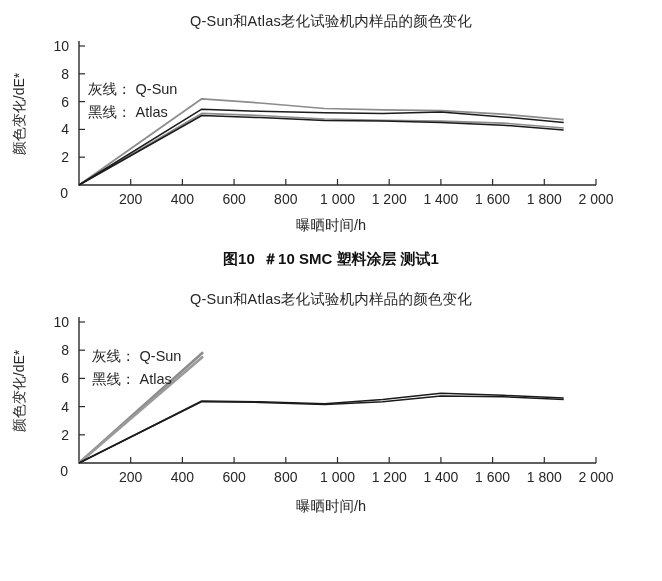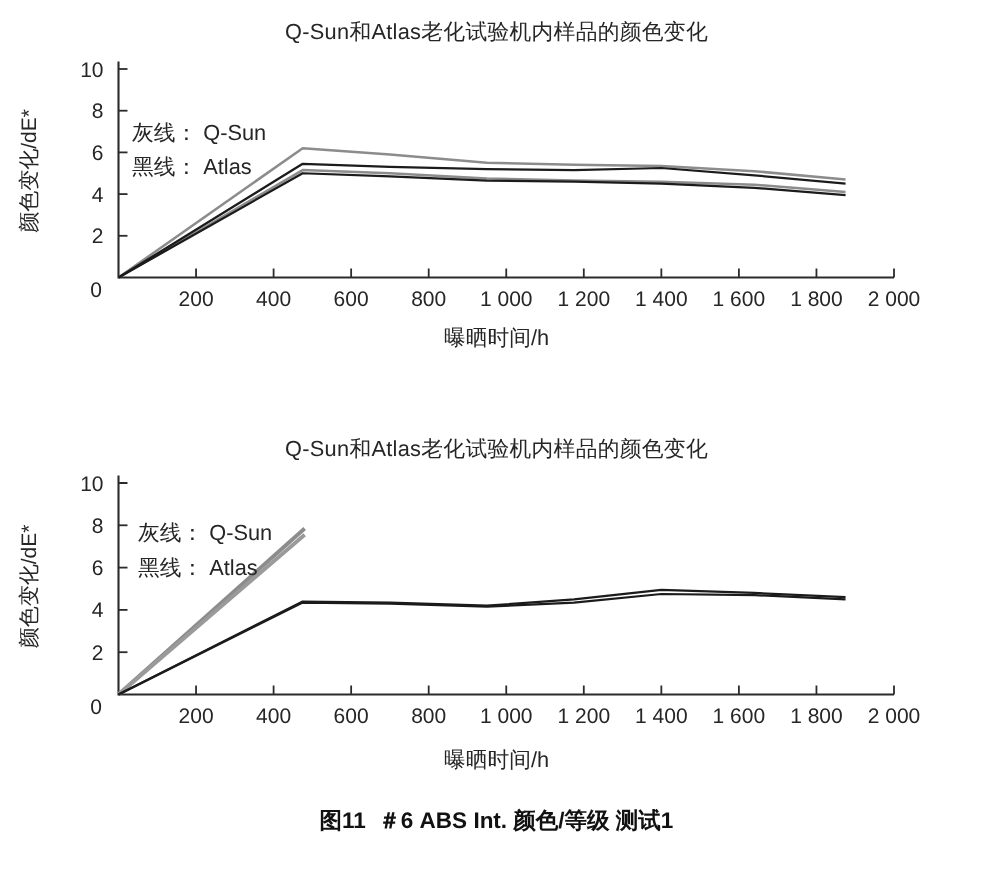--- a/index.html
+++ b/index.html
@@ -79,20 +79,21 @@
 
   <div class="legend" style="left:88px;top:50px">
     <div class="legend-row">灰线： Q-Sun</div>
     <div class="legend-row">黑线： Atlas</div>
   </div>
 
   <div class="ylabel" style="left:-55px;top:105px">颜色变化/dE*</div>
 
   <div class="xlabel" style="top:216px">曝晒时间/h</div>
 
+  <div class="caption" style="top:250px">图10  ＃10 SMC 塑料涂层 测试1</div>
 
   <div class="chart-title" style="top:290px">Q-Sun和Atlas老化试验机内样品的颜色变化</div>
 
   <svg class="chart-canvas" style="top:281px" viewBox="0 0 662 250" xmlns="http://www.w3.org/2000/svg">
       <path d="M 79 36 L 79 182 L 596 182" fill="none" stroke="#2b2b2b" stroke-width="1.4"></path>
       <line x1="130.7" y1="182" x2="130.7" y2="176" stroke="#2b2b2b" stroke-width="1.2"></line>
       <text x="130.7" y="201" text-anchor="middle">200</text>
       <line x1="182.4" y1="182" x2="182.4" y2="176" stroke="#2b2b2b" stroke-width="1.2"></line>
       <text x="182.4" y="201" text-anchor="middle">400</text>
       <line x1="234.1" y1="182" x2="234.1" y2="176" stroke="#2b2b2b" stroke-width="1.2"></line>
@@ -130,15 +131,14 @@
 
   <div class="legend" style="left:92px;top:317px">
     <div class="legend-row">灰线： Q-Sun</div>
     <div class="legend-row">黑线： Atlas</div>
   </div>
 
   <div class="ylabel" style="left:-55px;top:382px">颜色变化/dE*</div>
 
   <div class="xlabel" style="top:497px">曝晒时间/h</div>
 
-  <div class="caption" style="top:538px">图11  ＃6 ABS Int. 颜色/等级 测试1</div>
 
 </div>
 
 </body></html>

